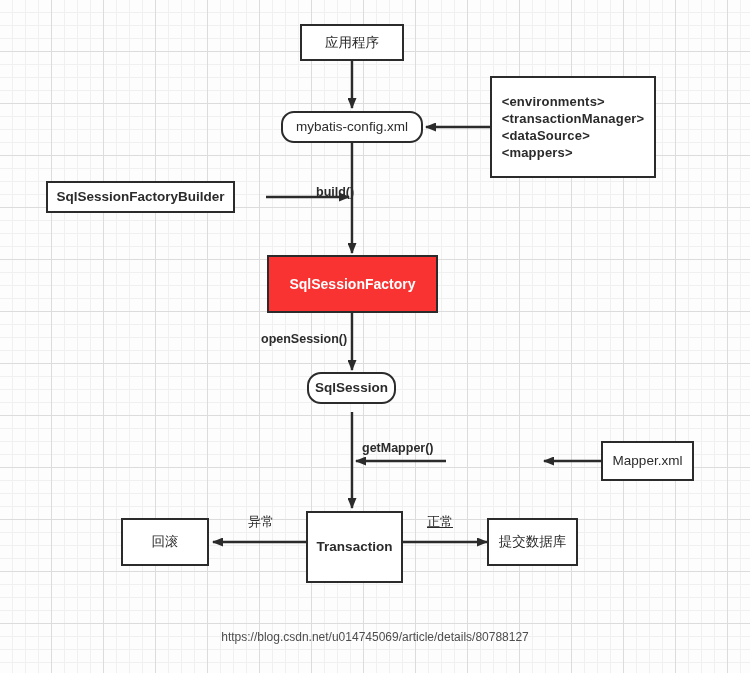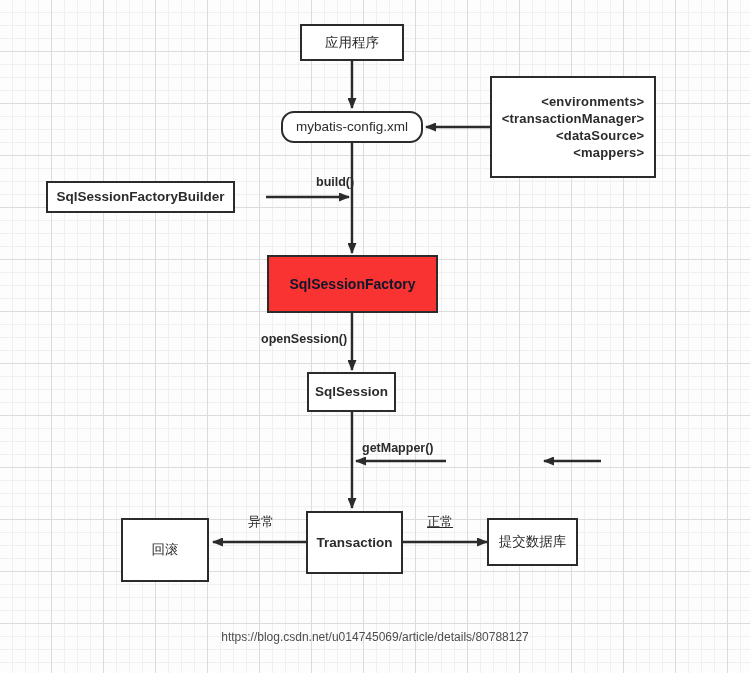--- a/index.html
+++ b/index.html
@@ -32,31 +32,31 @@
     pointer-events: none;
   }
   .node {
     position: absolute;
     box-sizing: border-box;
     border: 2px solid #2b2b2b;
     background: #ffffff;
     display: flex;
     align-items: center;
     justify-content: center;
-    text-align: right;
+    text-align: left;
     color: #2b2b2b;
     font-size: 13.5px;
     line-height: 1.32;
     z-index: 3;
   }
   .node.bold { font-weight: bold; }
   .node.highlight {
     background: #f93232;
     border-color: #2b2b2b;
-    color: #0f172a;
+    color: #ffffff;
     font-weight: bold;
     font-size: 14px;
   }
   .node .multiline {
     white-space: pre-line;
     font-weight: bold;
     font-size: 13px;
     letter-spacing: 0.2px;
   }
   .edge-label {
@@ -143,39 +143,42 @@
   </div>
 
   <div class="node bold" style="left:46px; top:181px; width:189px; height:32px;">
     <span>SqlSessionFactoryBuilder</span>
   </div>
 
   <div class="node highlight" style="left:267px; top:255px; width:171px; height:58px;">
     <span>SqlSessionFactory</span>
   </div>
 
-  <div class="node bold" style="left:307px; top:372px; width:89px; height:40px;">
+  <div class="node bold" style="left:307px; top:372px; width:89px; height:32px;border-radius:14px;">
     <span>SqlSession</span>
   </div>
 
 
+  <div class="node" style="left:601px; top:441px; width:93px; height:40px;">
+    <span>Mapper.xml</span>
+  </div>
 
-  <div class="node bold" style="left:306px; top:511px; width:97px; height:63px;">
+  <div class="node bold" style="left:306px; top:511px; width:97px; height:72px;">
     <span>Transaction</span>
   </div>
 
-  <div class="node" style="left:121px; top:518px; width:88px; height:64px;">
+  <div class="node" style="left:121px; top:518px; width:88px; height:48px;">
     <span>回滚</span>
   </div>
 
   <div class="node" style="left:487px; top:518px; width:91px; height:48px;">
     <span>提交数据库</span>
   </div>
 
-  <div class="edge-label" style="left:280px; top:175px;padding-left:36px;">build()</div>
+  <div class="edge-label" style="left:280px; top:185px;padding-left:36px;">build()</div>
 
   <div class="edge-label" style="left:261px; top:332px;">openSession()</div>
 
   <div class="edge-label" style="left:362px; top:441px;">getMapper()</div>
 
   <div class="edge-label cn" style="left:248px; top:513px;">异常</div>
 
   <div class="edge-label cn" style="left:427px; top:513px;text-decoration:underline;">正常</div>
 
   <div id="caption">

